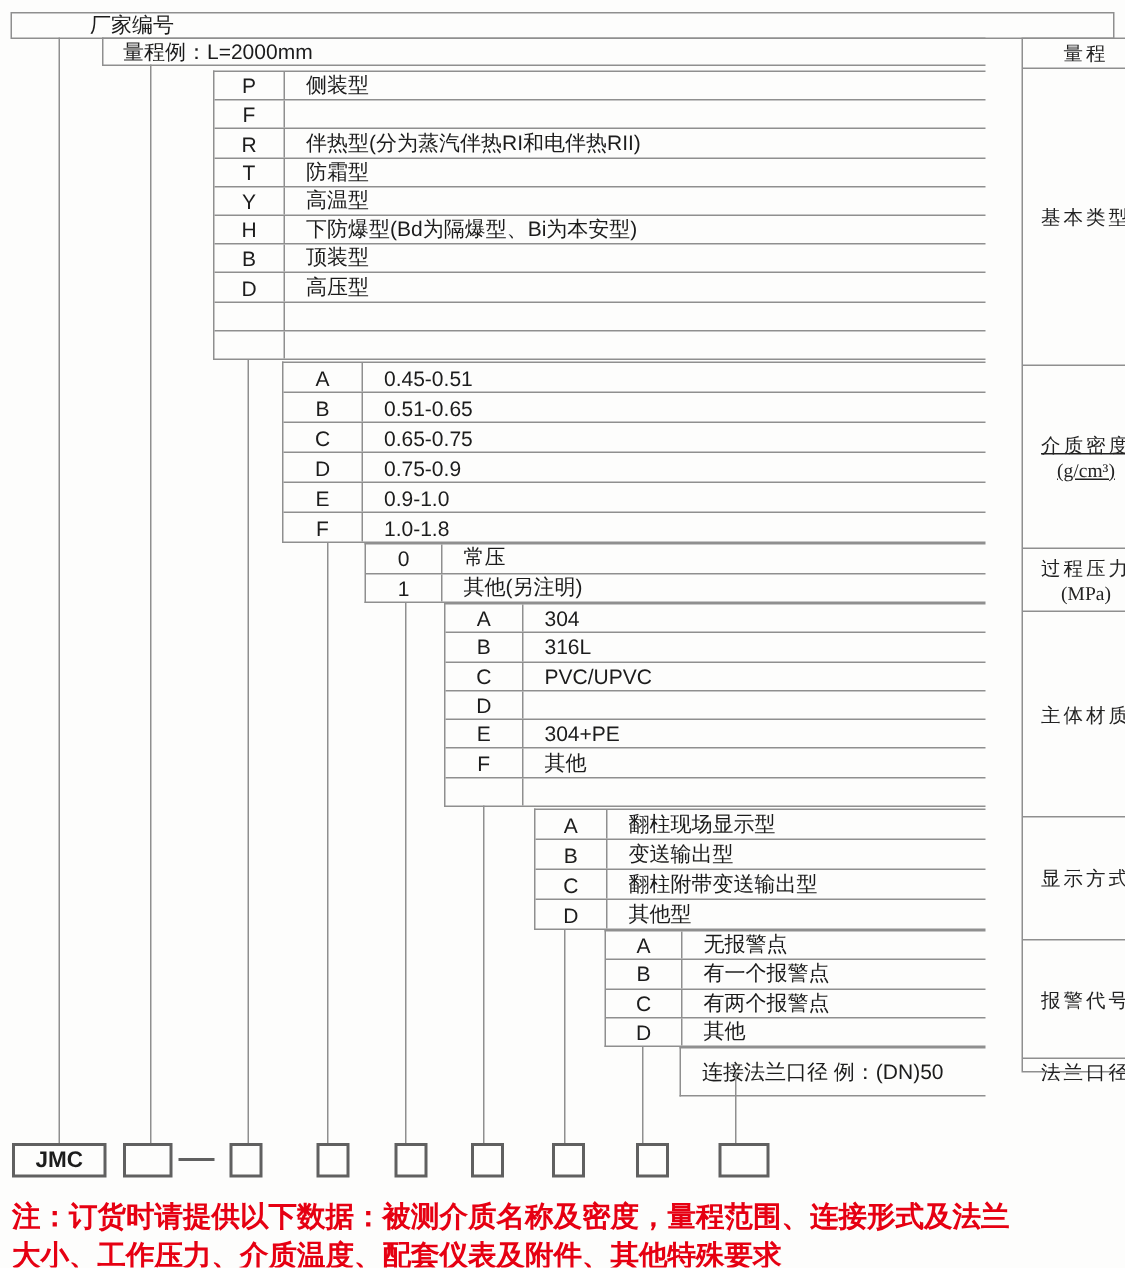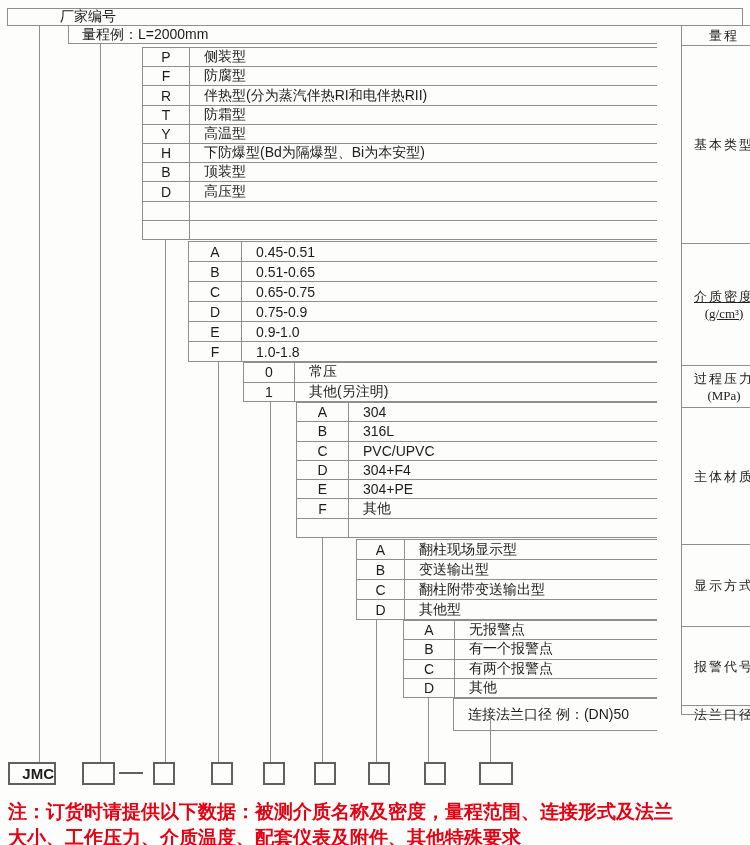--- a/index.html
+++ b/index.html
@@ -76,21 +76,20 @@
   </div>
 </div>
 
 <div class="abs section" style="left:142px;top:47px;width:515px;height:193px;">
   <div class="row">
     <div class="code" style="width:46px;">P</div>
     <div class="desc">侧装型</div>
   </div>
   <div class="row">
     <div class="code" style="width:46px;">F</div>
-    <div class="desc">防腐型</div>
   </div>
   <div class="row">
     <div class="code" style="width:46px;">R</div>
     <div class="desc">伴热型(分为蒸汽伴热RI和电伴热RII)</div>
   </div>
   <div class="row">
     <div class="code" style="width:46px;">T</div>
     <div class="desc">防霜型</div>
   </div>
   <div class="row">
@@ -165,21 +164,20 @@
   <div class="row">
     <div class="code" style="width:51px;">B</div>
     <div class="desc">316L</div>
   </div>
   <div class="row">
     <div class="code" style="width:51px;">C</div>
     <div class="desc">PVC/UPVC</div>
   </div>
   <div class="row">
     <div class="code" style="width:51px;">D</div>
-    <div class="desc">304+F4</div>
   </div>
   <div class="row">
     <div class="code" style="width:51px;">E</div>
     <div class="desc">304+PE</div>
   </div>
   <div class="row">
     <div class="code" style="width:51px;">F</div>
     <div class="desc">其他</div>
   </div>
   <div class="row">
@@ -233,21 +231,21 @@
 <div class="abs vline" style="left:39px;top:25px;height:737px;"></div>
 <div class="abs vline" style="left:100px;top:43px;height:719px;"></div>
 <div class="abs vline" style="left:165px;top:240px;height:522px;"></div>
 <div class="abs vline" style="left:218px;top:362px;height:400px;"></div>
 <div class="abs vline" style="left:270px;top:402px;height:360px;"></div>
 <div class="abs vline" style="left:322px;top:537px;height:225px;"></div>
 <div class="abs vline" style="left:376px;top:620px;height:142px;"></div>
 <div class="abs vline" style="left:428px;top:698px;height:64px;"></div>
 <div class="abs vline" style="left:490px;top:715px;height:47px;"></div>
 
-<div class="abs mbox" style="left:8px;top:762px;width:48px;justify-content:flex-end;">
+<div class="abs mbox" style="left:8px;top:762px;width:63px;">
   <span>JMC</span>
 </div>
 <div class="abs mbox" style="left:82px;top:762px;width:33px;"></div>
 <div class="abs dash" style="left:119px;top:772px;width:24px;"></div>
 <div class="abs mbox" style="left:153px;top:762px;width:22px;"></div>
 <div class="abs mbox" style="left:211px;top:762px;width:22px;"></div>
 <div class="abs mbox" style="left:263px;top:762px;width:22px;"></div>
 <div class="abs mbox" style="left:314px;top:762px;width:22px;"></div>
 <div class="abs mbox" style="left:368px;top:762px;width:22px;"></div>
 <div class="abs mbox" style="left:424px;top:762px;width:22px;"></div>

